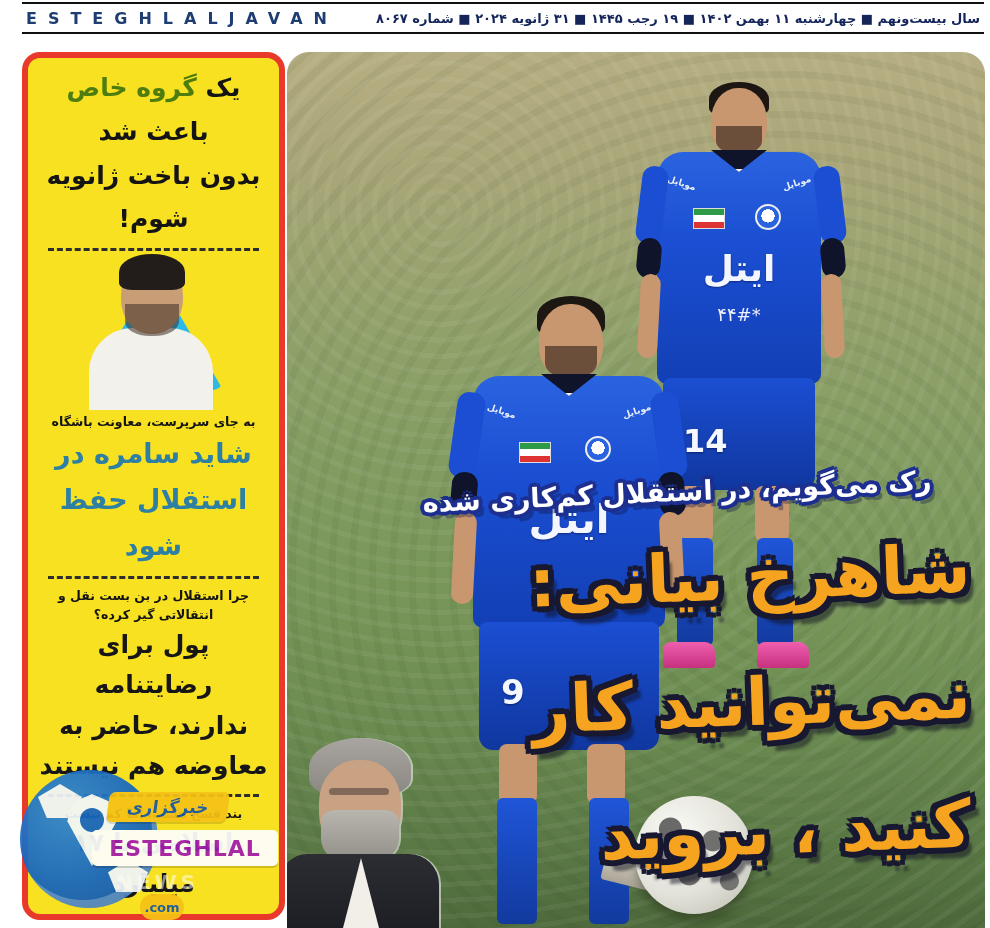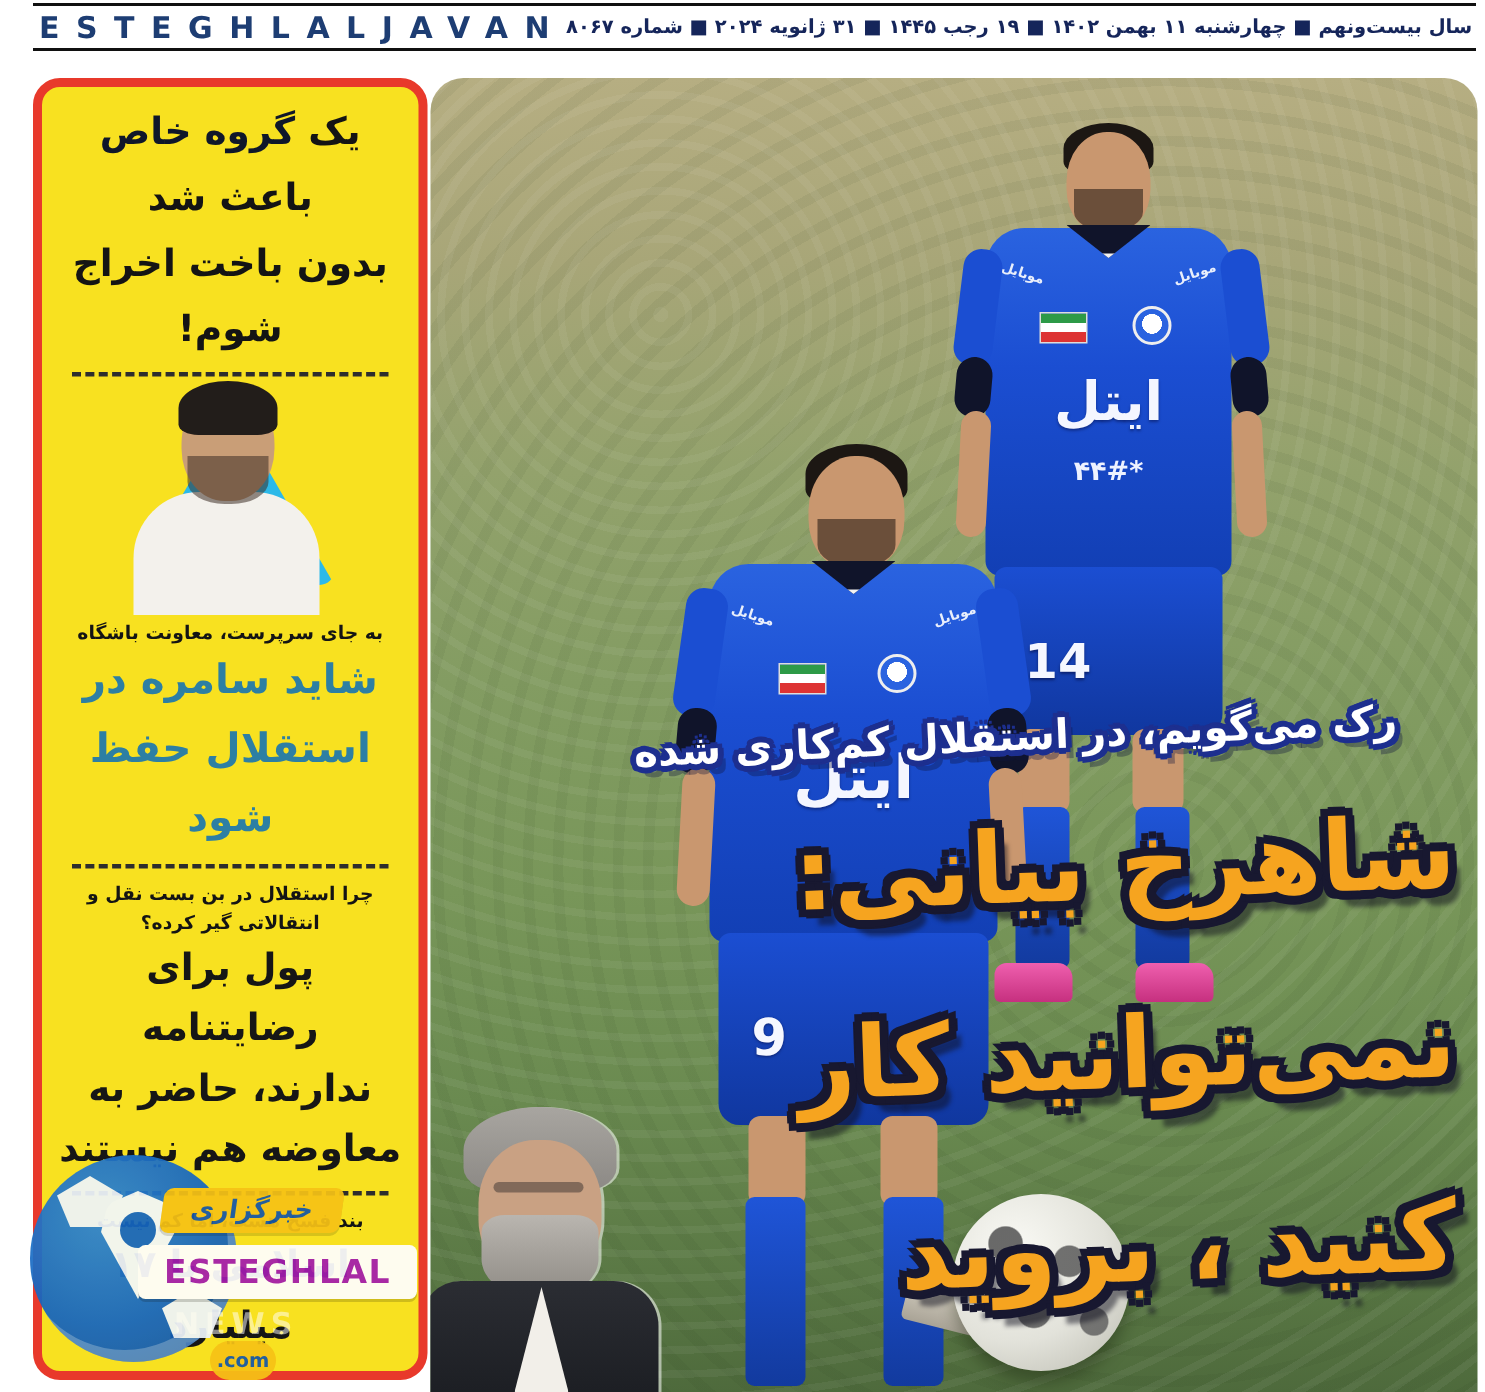--- a/index.html
+++ b/index.html
@@ -4,30 +4,30 @@
 <style>
   * { margin:0; padding:0; box-sizing:border-box; }
   html,body { width:990px; height:928px; background:#ffffff; overflow:hidden;
     font-family:"DejaVu Sans", sans-serif; }
   .page { position:relative; width:990px; height:928px; background:#fff; }
 
   
   .masthead { position:absolute; left:22px; right:6px; top:2px; height:32px;
     border-top:2px solid #101010; border-bottom:2px solid #101010;
     display:flex; align-items:center; justify-content:space-between; padding:0 4px; }
-  .masthead-title { color:#1d3d73; font-weight:bold; font-size:20px; letter-spacing:11px; white-space:nowrap; }
+  .masthead-title { color:#1d3d73; font-weight:bold; font-size:16px; letter-spacing:11px; white-space:nowrap; }
   .masthead-dateline { direction:rtl; color:#15255a; font-weight:bold; font-size:13px; white-space:nowrap; }
 
   
   .sidebar { position:absolute; left:22px; top:52px; width:263px; height:868px;
     background:#f8e120; border:6px solid #e8392b; border-radius:18px;
     direction:rtl; text-align:center; padding:8px 8px 6px 8px; overflow:hidden; }
   .kicker { font-size:12.5px; font-weight:bold; color:#141414; line-height:1.55; }
   .head1 { font-size:25px; font-weight:900; color:#141414; line-height:1.75; letter-spacing:-.5px; }
-  .hl-red { color:#0f172a;text-align:right; }
+  .hl-red { color:#4d7c0f;text-align:right; }
   .head-teal { font-size:27px; font-weight:900; color:#2d7fa3; line-height:1.7; }
   .head-blk { font-size:25px; font-weight:900; color:#161616; line-height:1.62; }
   .sep { border-top:3px dashed #2d2d2d; margin:7px 12px; height:0; }
 
   
   .portrait { position:relative; height:152px; margin:2px 0 2px 0; }
   .tri { position:absolute; right:48px; top:14px; width:136px; height:118px;
     background:#2cb9e8; clip-path:polygon(50% 0, 100% 100%, 0 100%); border-radius:10px; }
   .man-head { position:absolute; right:88px; top:0px; width:62px; height:76px;
     background:#c99e77; border-radius:50% 50% 46% 46%; }
@@ -87,21 +87,21 @@
     background:#10142a; clip-path:polygon(0 0,100% 0,50% 100%); }
   .p-collar:after { content:""; position:absolute; left:-8px; top:0; width:72px; height:26px;
     border-left:7px solid #f2f2f2; border-right:7px solid #f2f2f2; border-bottom:7px solid #f2f2f2;
     box-sizing:border-box; clip-path:polygon(0 0,100% 0,50% 115%); }
   .flag { position:absolute; width:32px; height:21px; border:1px solid #ddd;
     background:linear-gradient(180deg,#2d9a47 0 33%,#ffffff 33% 66%,#d33 66% 100%); }
   .crest { position:absolute; width:26px; height:26px; border-radius:50%;
     background:radial-gradient(circle at 50% 45%, #fff 0 40%, #2a63e0 41% 100%); border:2px solid #eee; }
   .sponsor { position:absolute; width:100%; text-align:center; color:#f4f6ff; font-weight:900;
     direction:rtl; text-shadow:0 1px 2px rgba(0,0,40,.4); }
-  .chestmark { position:absolute; width:100%; text-align:center; color:#eef2ff; font-weight:bold; direction:rtl; }
+  .chestmark { position:absolute; width:100%; text-align:center; color:#eef2ff; font-weight:normal; direction:rtl; }
   .shoulder-txt { position:absolute; color:#ffffff; font-size:9px; font-weight:bold; direction:rtl; opacity:.9; }
   .p-shorts { position:absolute; background:linear-gradient(180deg,#1b4ed2,#10379f); border-radius:8px 8px 14px 14px;text-decoration:underline; }
   .shorts-num { position:absolute; color:#f5f7ff; font-weight:900; text-shadow:0 1px 2px rgba(0,0,40,.5); }
   .p-arm { position:absolute; border-radius:12px; }
   .p-leg { position:absolute; background:#c9976f; border-radius:8px; }
   .p-sock { position:absolute; background:linear-gradient(180deg,#1f55d8,#123a9e); border-radius:6px; }
   .p-boot { position:absolute; border-radius:8px 10px 4px 4px; }
 
   
   .ball { position:absolute; left:348px; top:744px; width:118px; height:118px; border-radius:50%;
@@ -151,21 +151,21 @@
   <div class="masthead">
     <div class="masthead-title">ESTEGHLALJAVAN</div>
     <div class="masthead-dateline">سال بیست‌ونهم ■ چهارشنبه ۱۱ بهمن ۱۴۰۲ ■ ۱۹ رجب ۱۴۴۵ ■ ۳۱ ژانویه ۲۰۲۴ ■ شماره ۸۰۶۷</div>
   </div>
 
   <div class="sidebar">
 
     <div>
       <div class="head1">
         <div><span>یک </span><span class="hl-red">گروه خاص</span><span> باعث شد</span></div>
-        <div>بدون باخت اخراج شوم!</div>
+        <div>بدون باخت ژانویه شوم!</div>
       </div>
     </div>
 
     <div class="sep"></div>
 
     <div>
       <div class="portrait">
         <div class="tri"></div>
         <div class="man-shirt"></div>
         <div class="man-head"></div>

